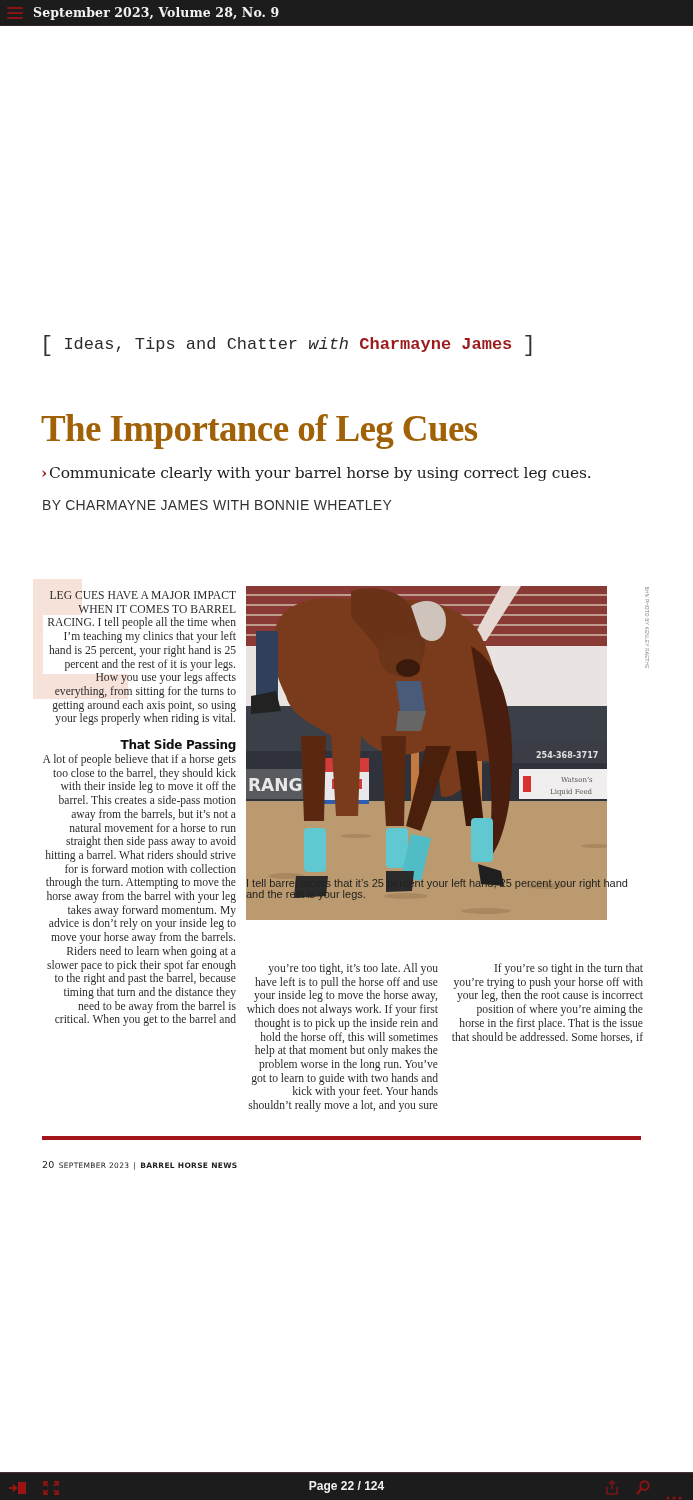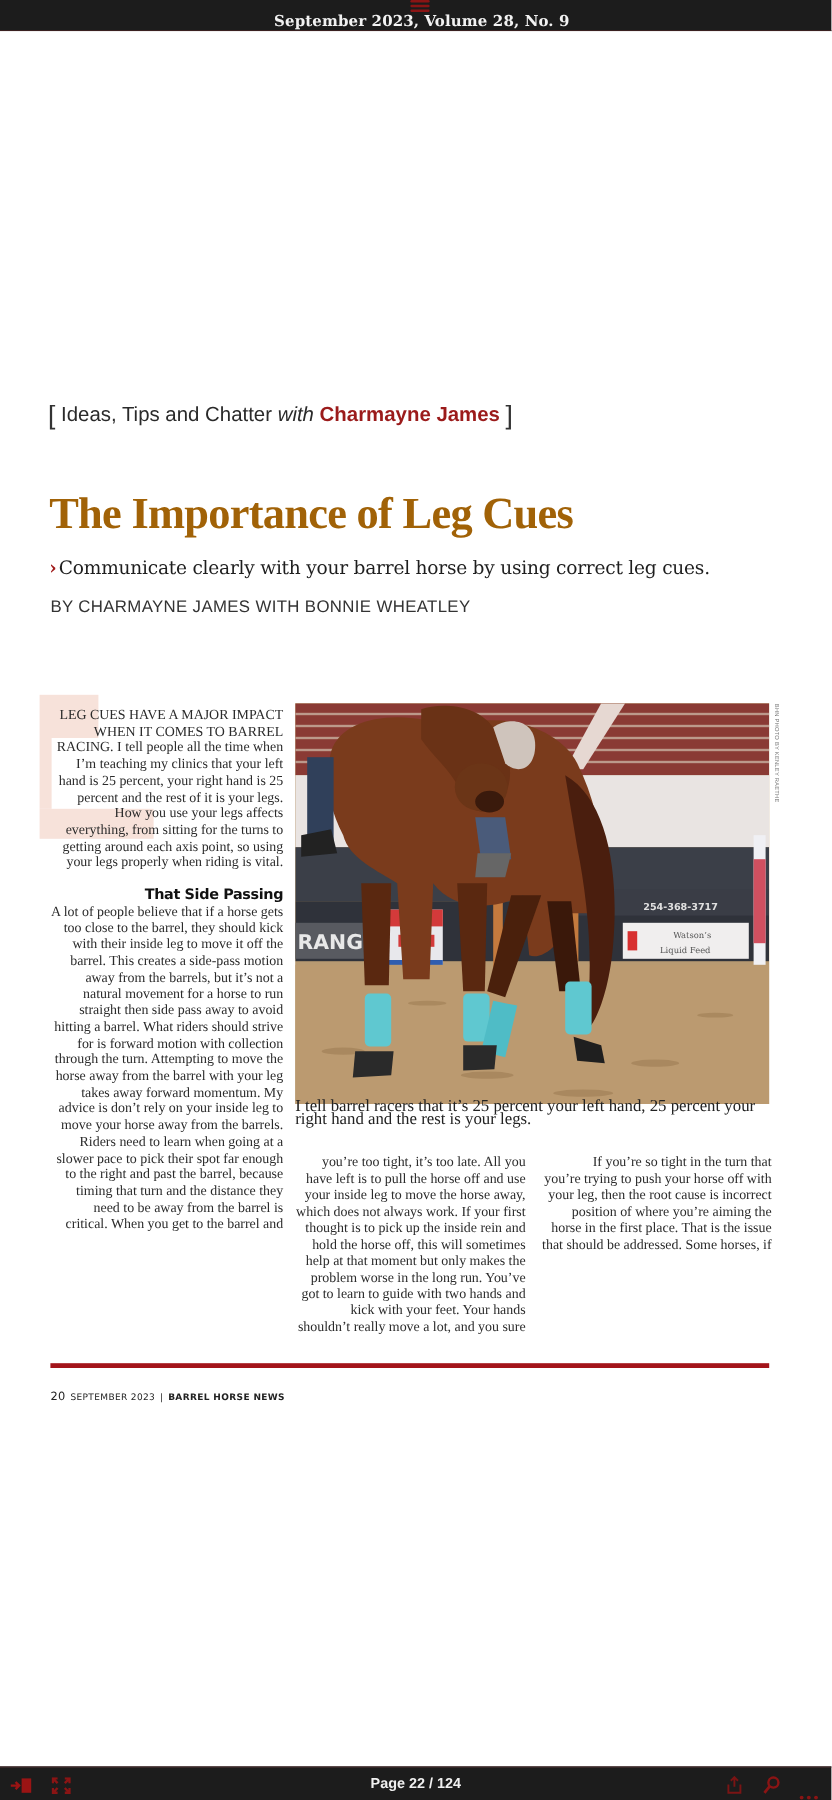--- a/index.html
+++ b/index.html
@@ -4,30 +4,29 @@
   <style>
     * { box-sizing: border-box; margin: 0; padding: 0; }
     html, body { width: 693px; height: 1500px; background: #ffffff; overflow: hidden; }
     body { position: relative; font-family: "DejaVu Serif", serif; color: #222; }
 
     
     .topbar {
       position: absolute; left: 0; top: 0; width: 693px; height: 26px;
       background: #1c1c1c; display: flex; align-items: center;
       border-bottom: 1px solid #3a2020;
-      flex-direction: column;
     }
     .menu-icon { width: 16px; height: 12px; margin-left: 7px; display: flex; flex-direction: column; justify-content: space-between; cursor: pointer; }
     .menu-icon span { display: block; height: 2px; background: #8a1414; border-radius: 1px; }
     .topbar-title { margin-left: 10px; color: #f2f2f2; font-family: "DejaVu Serif", serif; font-size: 12.5px; font-weight: bold; letter-spacing: 0.1px; }
 
     
     .page { position: absolute; left: 0; top: 26px; width: 693px; height: 1446px; background: #fff; }
 
-    .kicker { position: absolute; left: 40px; top: 307px; font-family: Liberation Sans, sans-serif; font-size: 17px; color: #2a2a2a; white-space: nowrap; }
+    .kicker { position: absolute; left: 40px; top: 307px; font-family: Liberation Mono, monospace; font-size: 17px; color: #2a2a2a; white-space: nowrap; }
     .kicker .br { font-size: 22px; color: #333; font-weight: 300; vertical-align: -2px; }
     .kicker .with { font-style: italic; }
     .kicker .name { color: #9b1b1b; font-weight: bold; }
 
     .headline { position: absolute; left: 41px; top: 381px; font-family: Liberation Serif, serif; font-weight: 900; font-size: 37px; letter-spacing: -0.6px; color: #a16207; white-space: nowrap; }
 
     .deck { position: absolute; left: 41px; top: 437px; font-family: "DejaVu Serif", serif; font-size: 15.5px; color: #1e1e1e; white-space: nowrap; letter-spacing: -0.2px; }
     .deck .chev { color: #a01a1a; font-weight: bold; margin-right: 2px; }
 
     .byline { position: absolute; left: 42px; top: 471px; font-family: "Liberation Sans", sans-serif; font-size: 14px; letter-spacing: 0.3px; color: #333; }
@@ -40,25 +39,25 @@
     .col2 { left: 246px; top: 936px; width: 192px; }
     .col3 { left: 451px; top: 936px; width: 192px; }
 
     .dropcap-box1 { position: absolute; left: 33px; top: 553px; width: 49px; height: 36px; background: #f6dfd6; opacity: 0.9; }
     .dropcap-box2 { position: absolute; left: 33px; top: 648px; width: 95px; height: 25px; background: #f6dfd6; opacity: 0.9; }
     .dropcap-box3 { position: absolute; left: 33px; top: 589px; width: 10px; height: 59px; background: #f6dfd6; opacity: 0.9; }
 
     .subhead { font-family: "DejaVu Sans", sans-serif; font-weight: bold; font-size: 12px; color: #111; margin-top: 12px; line-height: 15px; letter-spacing: -0.3px; }
 
     
-    .photo { position: absolute; left: 246px; top: 560px; width: 395px; height: 334px; overflow: hidden; background: #b89a72; }
+    .photo { position: absolute; left: 246px; top: 560px; width: 361px; height: 334px; overflow: hidden; background: #b89a72; }
     .photo-credit { position: absolute; left: 642px; top: 560px; width: 8px; height: 100px; }
     .photo-credit span { position: absolute; left: -44px; top: 46px; transform: rotate(90deg); font-family: "Liberation Sans", sans-serif; font-size: 4.8px; color: #777; white-space: nowrap; width: 96px; letter-spacing: 0.2px; }
 
-    .caption { position: absolute; left: 246px; top: 891px; width: 395px; font-family: Liberation Serif, serif; font-size: 14px; line-height: 11px; color: #222; }
+    .caption { position: absolute; left: 246px; top: 852px; width: 395px; font-family: Liberation Sans, sans-serif; font-size: 11px; line-height: 11px; color: #222; }
 
     .rule { position: absolute; left: 42px; top: 1110px; width: 599px; height: 4px; background: #a3141a; }
     .folio { position: absolute; left: 42px; top: 1133px; font-family: "DejaVu Sans", sans-serif; font-size: 7.5px; color: #222; letter-spacing: 0.3px; white-space: nowrap; }
     .folio .num { font-weight: normal; font-size: 9.5px; margin-right: 4px; }
     .folio .sep { margin: 0 4px; }
     .folio .pub { font-weight: bold; }
 
     
     .bottombar { position: absolute; left: 0; top: 1472px; width: 693px; height: 28px; background: #1c1c1c; border-top: 1px solid #4a3030; }
     .bb-icon { position: absolute; top: 7px; cursor: pointer; }

